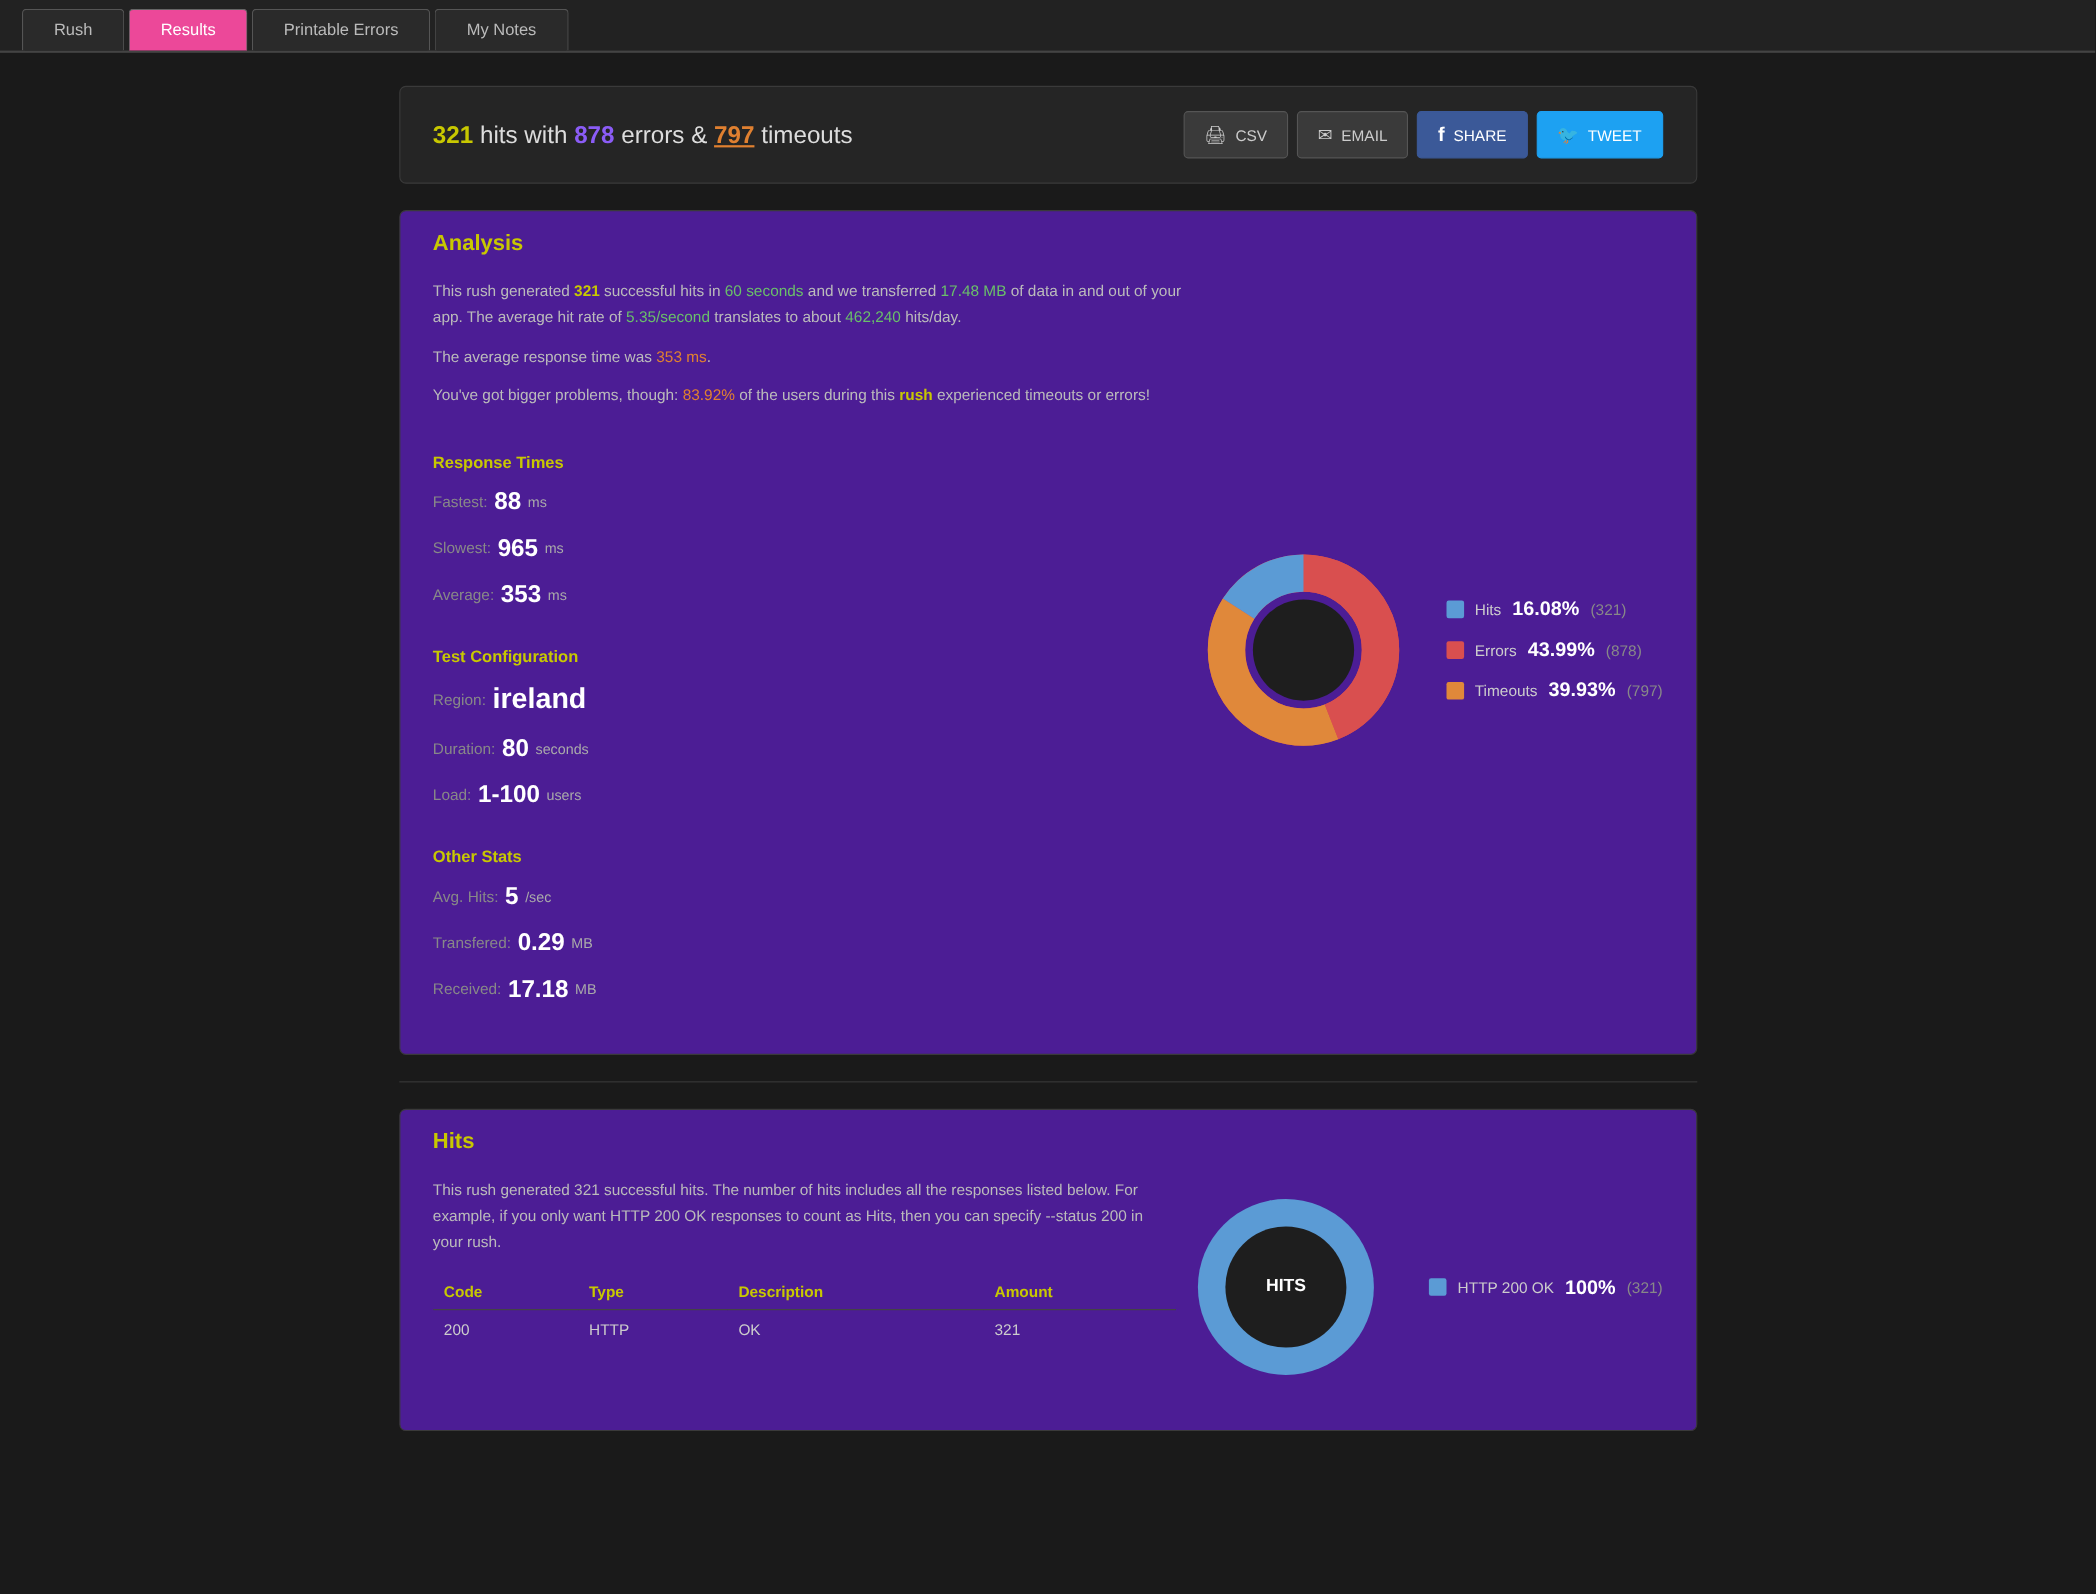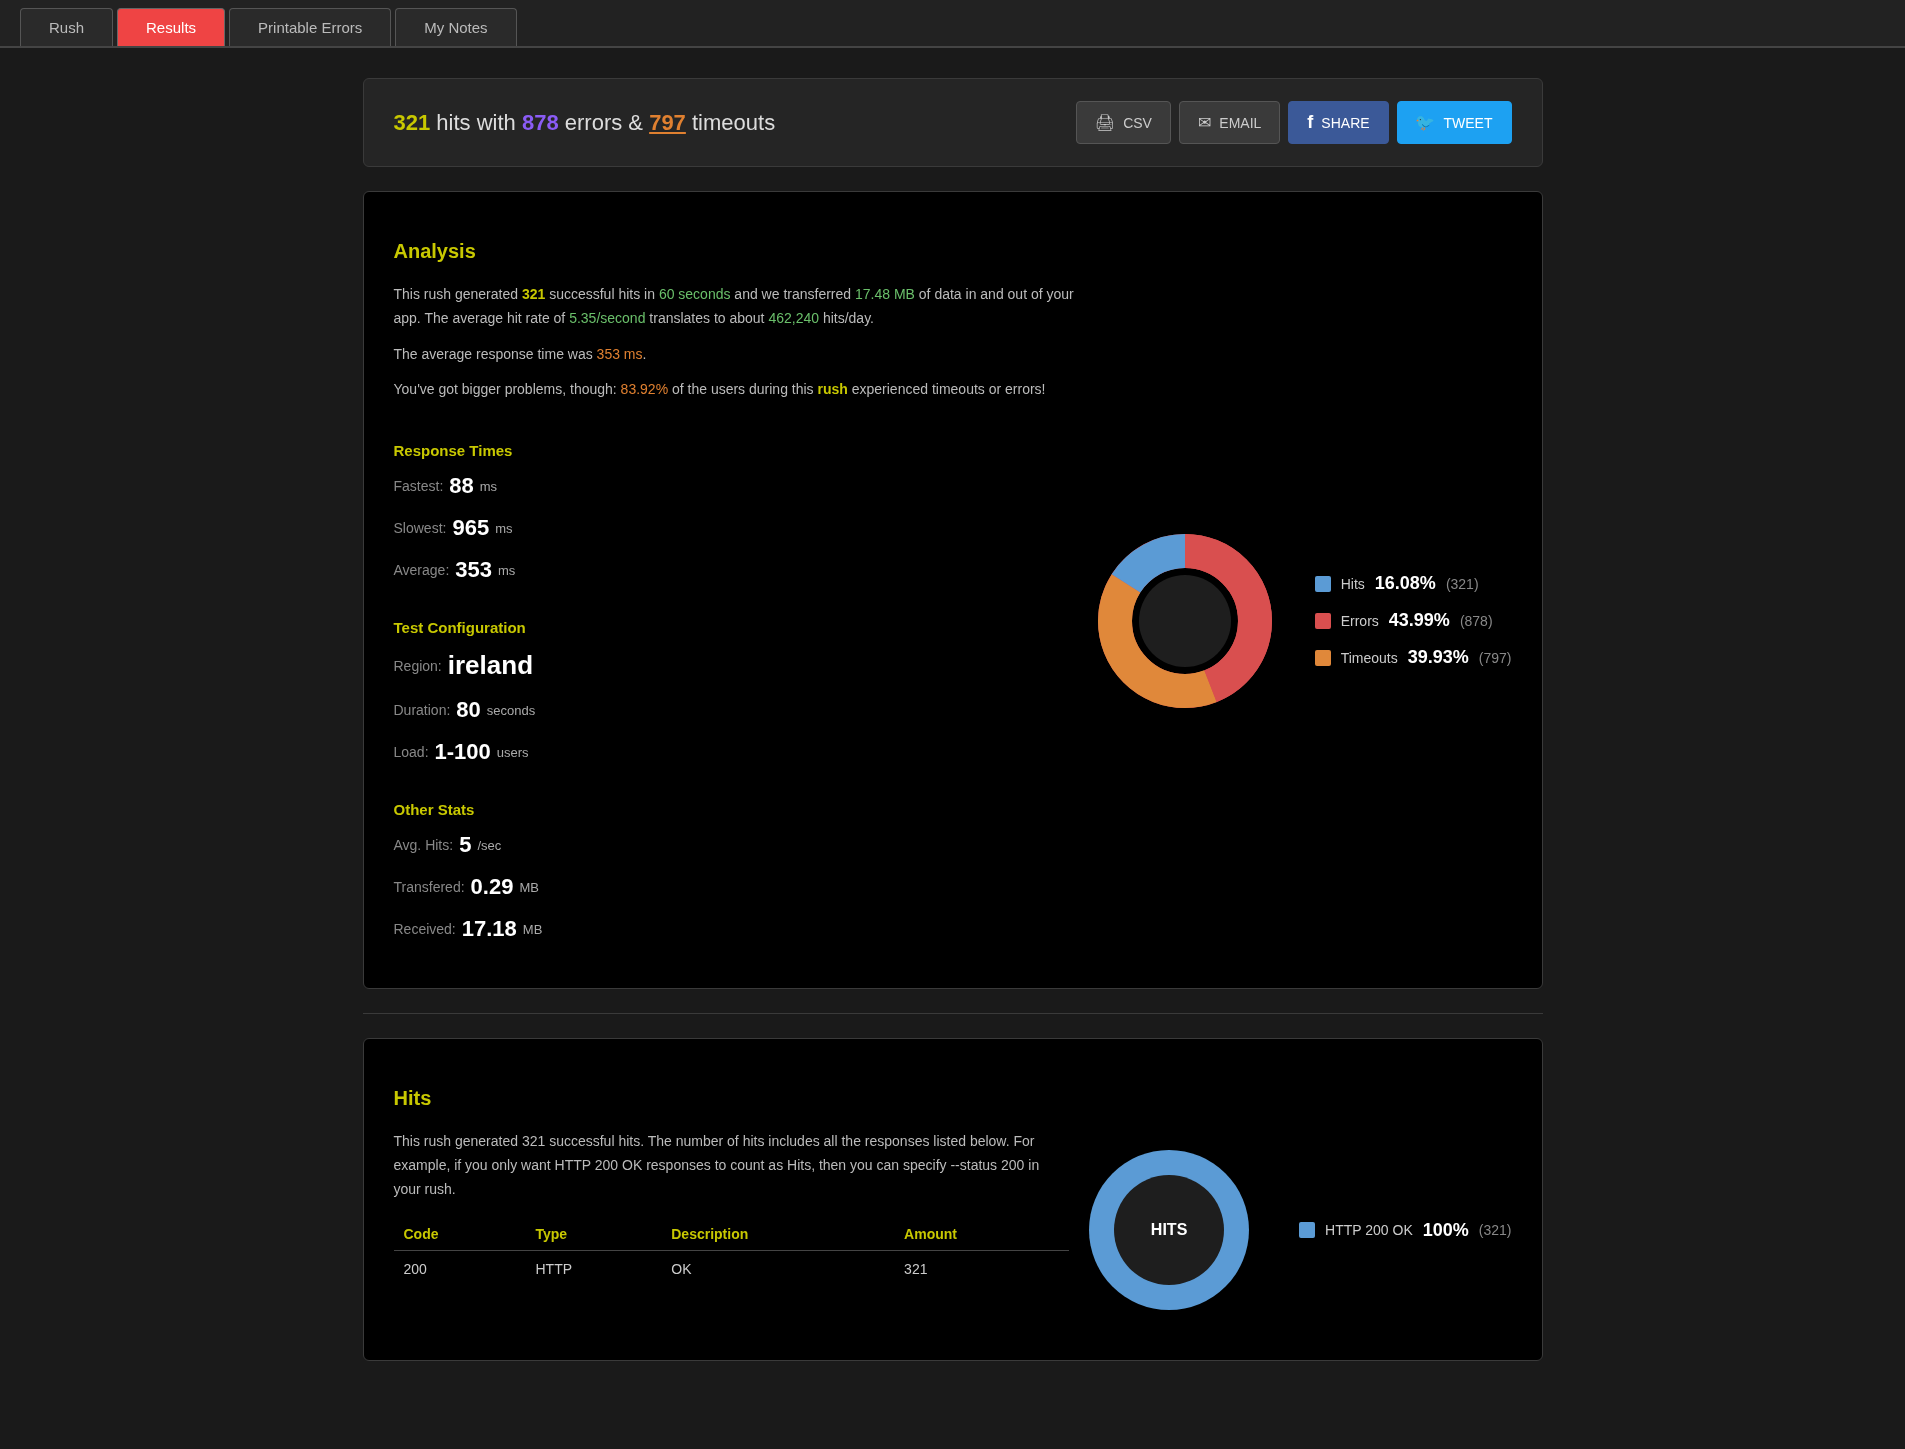--- a/index.html
+++ b/index.html
@@ -24,21 +24,21 @@
       padding: 10px 28px;
       cursor: pointer;
       border: 1px solid #555;
       border-bottom: none;
       border-radius: 4px 4px 0 0;
       background: #2a2a2a;
       color: #bbb;
       font-size: 15px;
     }
     .tab.active {
-      background: #ef4444;
+      background: #ec4899;
       color: #fff;
       border-color: #666;
     }
 
     
     .main {
       padding: 30px 40px;
       max-width: 1260px;
       margin: 0 auto;
     }
@@ -78,24 +78,24 @@
       color: #ccc;
       cursor: pointer;
       font-size: 14px;
     }
     .action-btn.facebook { background: #3b5998; border-color: #3b5998; color: #fff; }
     .action-btn.twitter { background: #1da1f2; border-color: #1da1f2; color: #fff; }
     .action-btn-icon { font-size: 16px; }
 
     
     .card {
-      background: #000000;
+      background: #4c1d95;
       border: 1px solid #3a3a3a;
       border-radius: 6px;
-      padding: 48px 30px 30px 30px;
+      padding: 18px 30px 30px 30px;
       margin-bottom: 24px;
     }
 
     .card-title {
       color: #c8c800;
       font-size: 20px;
       font-weight: bold;
       margin-bottom: 20px;
     }
 

